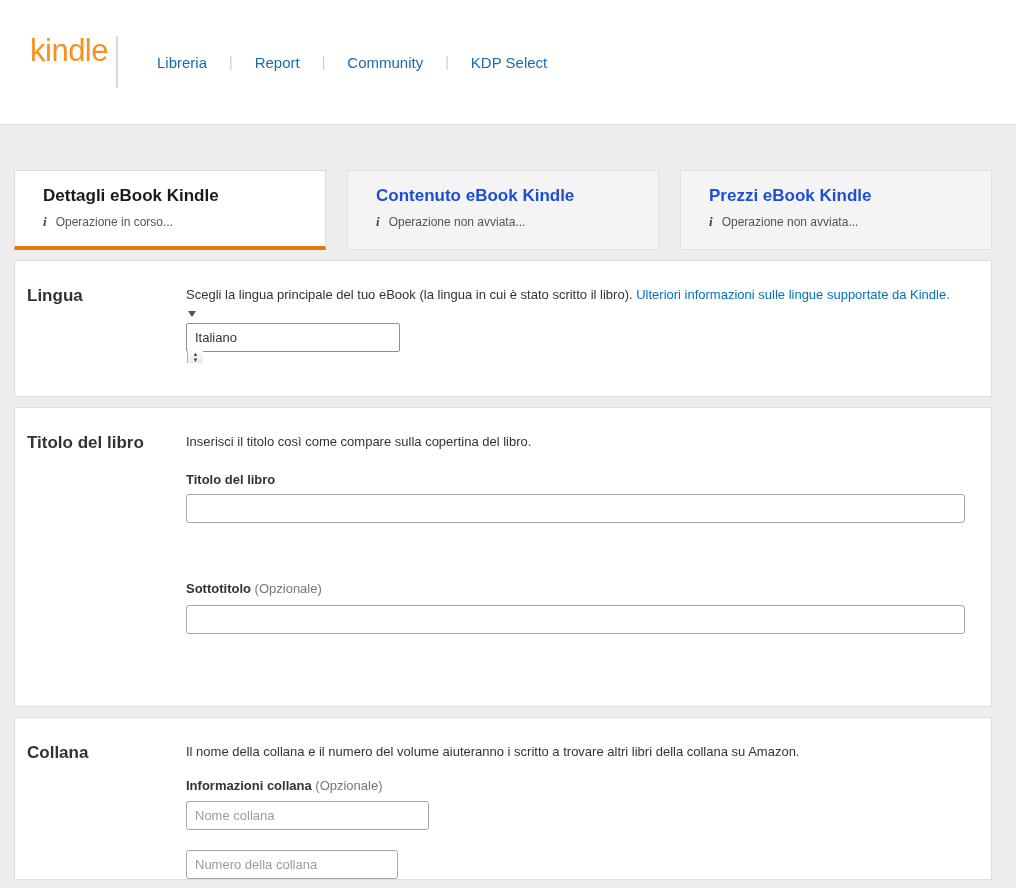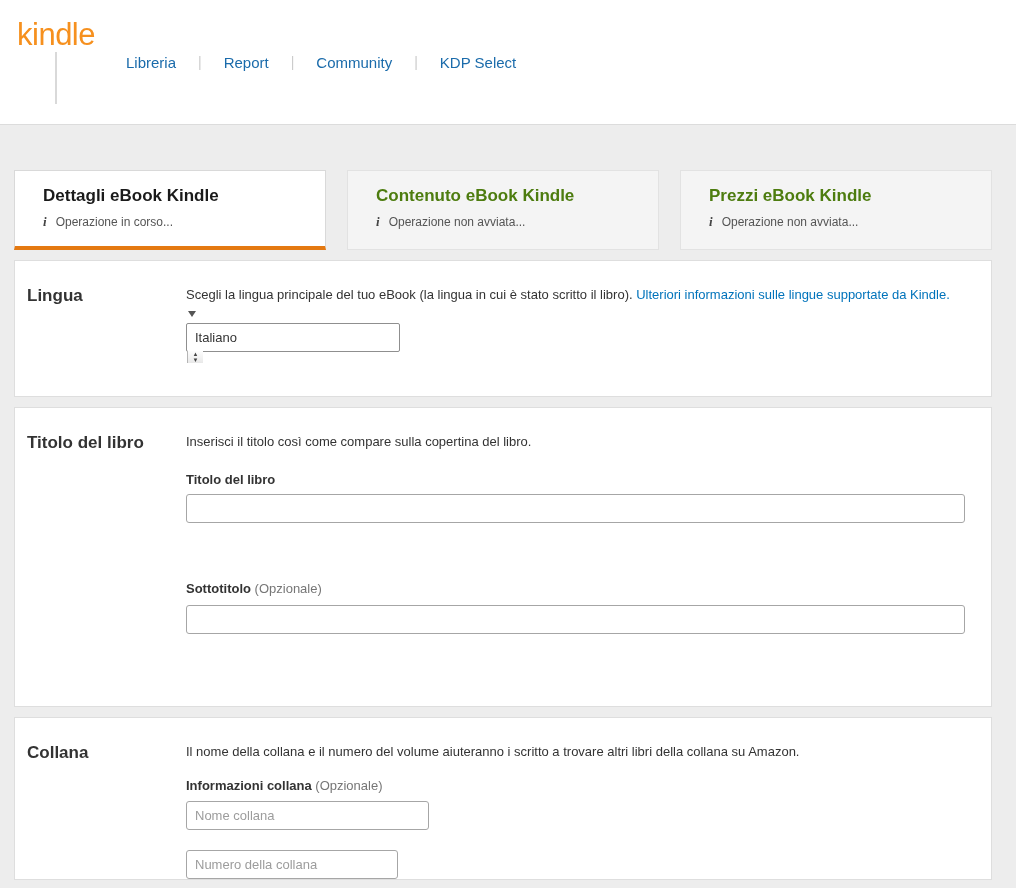--- a/index.html
+++ b/index.html
@@ -15,23 +15,22 @@
   .header {
     height: 125px;
     background: #ffffff;
     display: flex;
     align-items: center;
     border-bottom: 1px solid #dcdcdc;
   }
   .logo {
     display: flex;
     align-items: flex-start;
-    margin-left: 17px;
-    cursor: pointer;
-    flex-direction: column;
+    margin-left: 30px;
+    cursor: pointer;
   }
   .logo-kindle {
     color: #f6901e;
     font-size: 31px;
     font-weight: 400;
     letter-spacing: -0.5px;
     line-height: 30px;
     padding-bottom: 2px;
   }
   .logo-bar {
@@ -79,21 +78,21 @@
   }
   .tab.active {
     background: #ffffff;
     border: 1px solid #d9d9d9;
     border-bottom: 4px solid #e47911;
     padding-bottom: 12px;
   }
   .tab-title {
     font-size: 17px;
     font-weight: bold;
-    color: #4d7c0f;
+    color: #1d4ed8;
     margin-bottom: 8px;
     white-space: nowrap;
   }
   .tab.active .tab-title { color: #1a1a1a; }
   .tab-status {
     font-size: 12px;
     color: #555;
     display: flex;
     align-items: baseline;
   }

